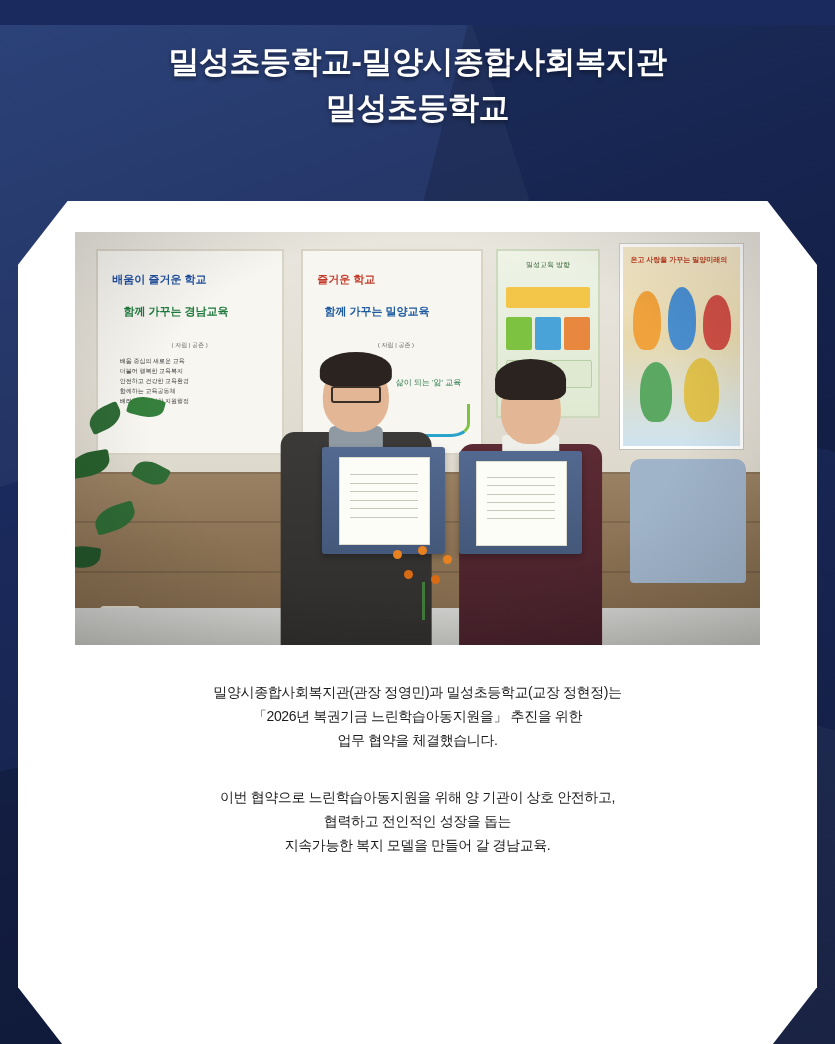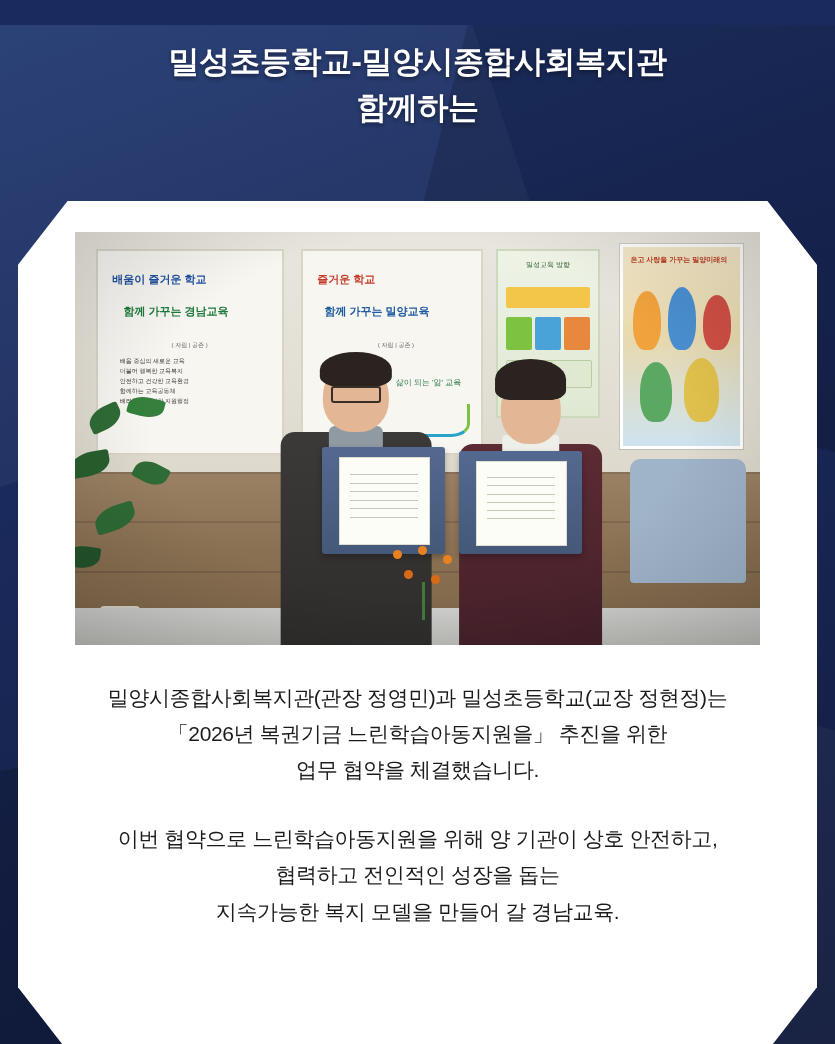--- a/index.html
+++ b/index.html
@@ -216,41 +216,41 @@
   .body-text {
     position: absolute;
     left: 55px;
     top: 655px;
     width: 725px;
     text-align: center;
     z-index: 7;
   }
   .para {
     color: #1b1b1b;
-    font-size: 21px;
+    font-size: 14px;
     line-height: 1.72;
     letter-spacing: -0.4px;
   }
   .para + .para {
     margin-top: 33px;
   }
 </style>
 </head>
 <body>
 
 <div class="poster">
 
   <div class="facet facet-a"></div>
   <div class="facet facet-b"></div>
   <div class="facet facet-c"></div>
   <div class="facet facet-d"></div>
 
   <div class="title-block">
     <div class="title-line">밀성초등학교-밀양시종합사회복지관</div>
-    <div class="title-line">함께하는</div>
+    <div class="title-line">밀성초등학교</div>
   </div>
 
   <div class="card"></div>
 
   <div class="photo">
     <div class="ph-wallupper"></div>
     <div class="ph-walllower"></div>
     <div class="ph-wood-line" style="top:58%;"></div>
     <div class="ph-wood-line" style="top:70%;"></div>
     <div class="ph-wood-line" style="top:82%;"></div>

